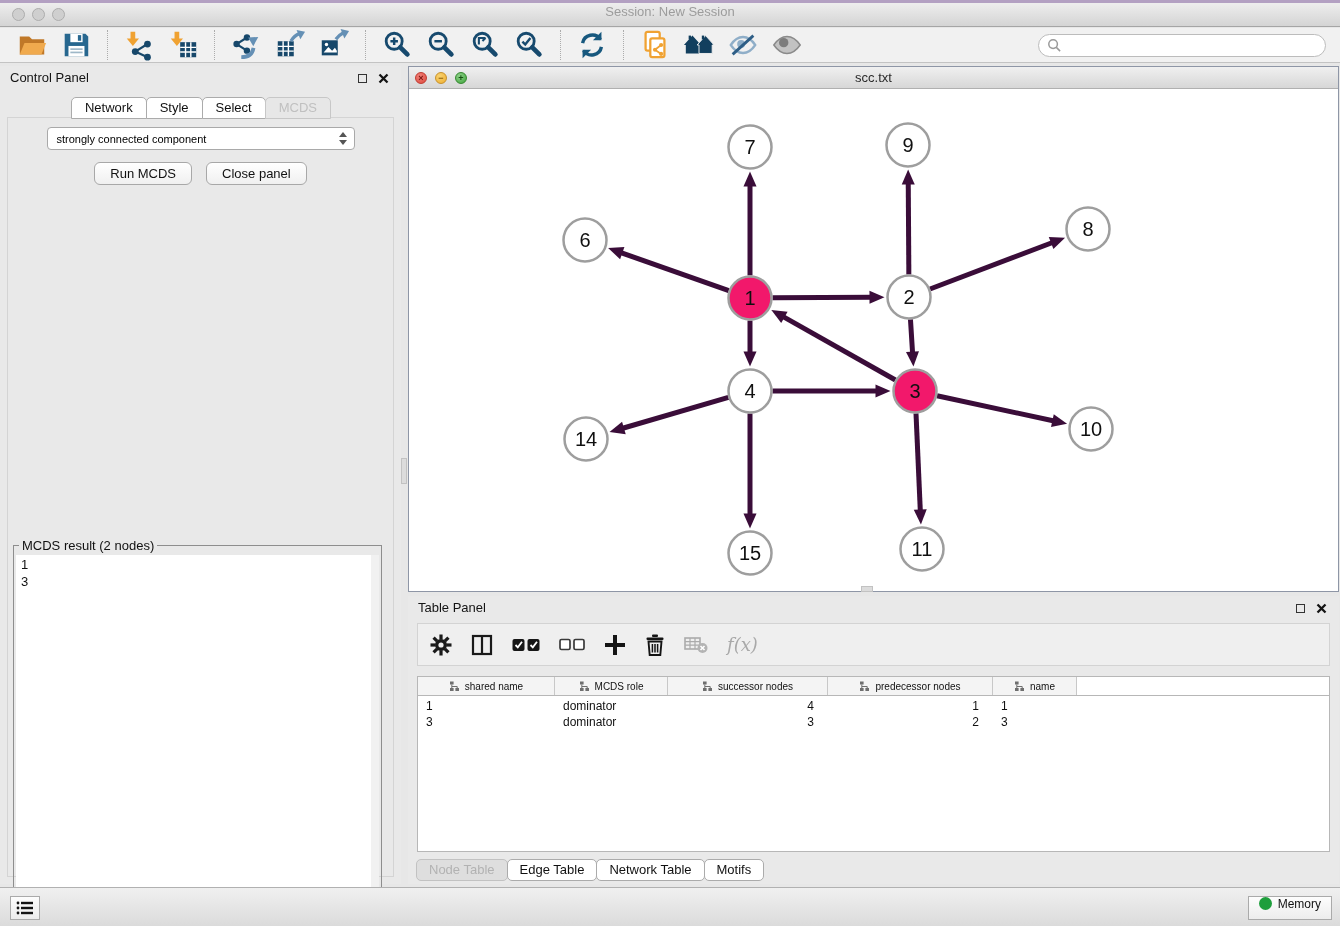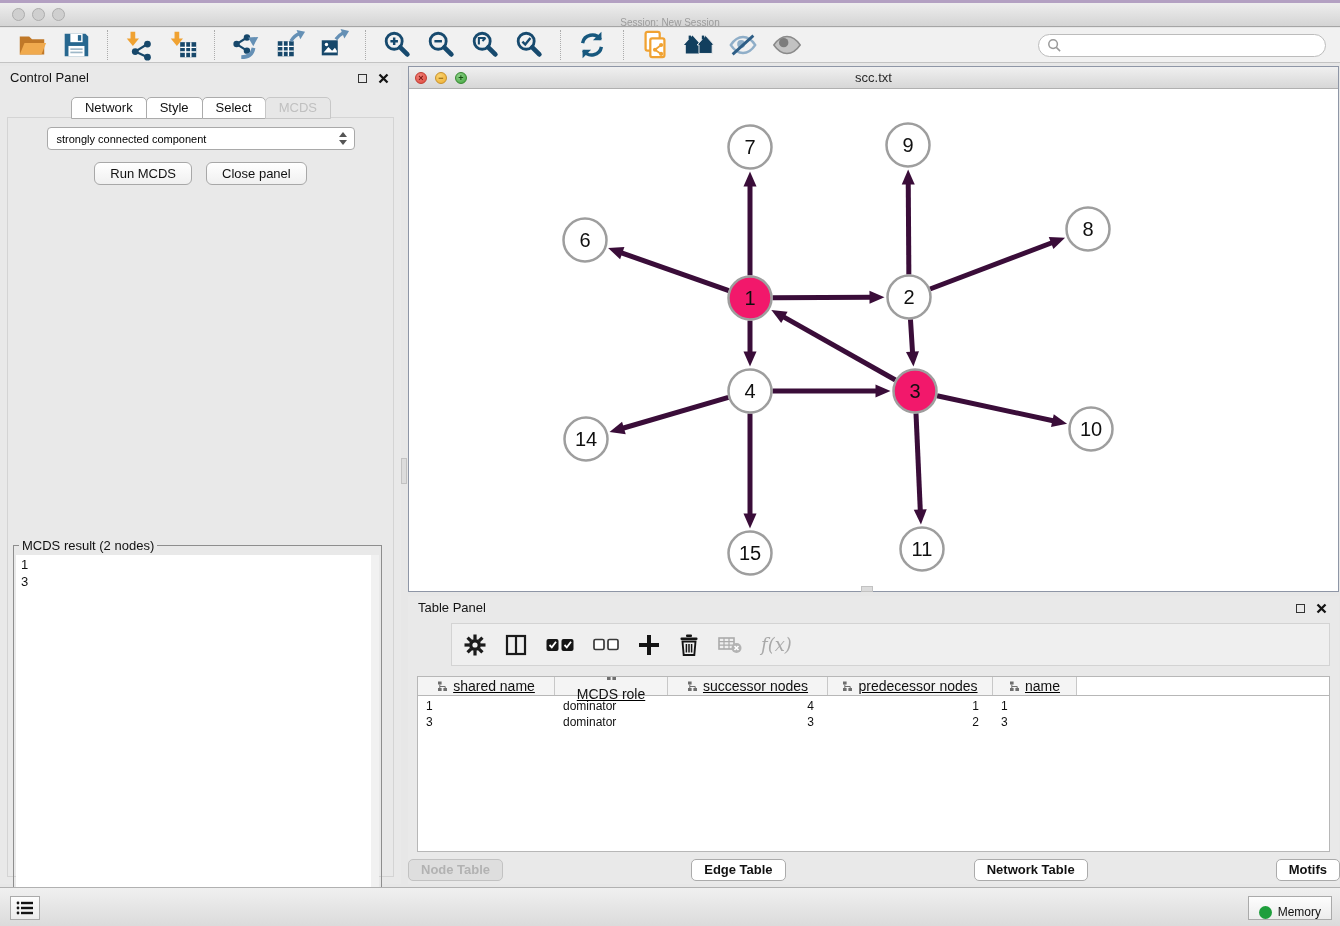--- a/index.html
+++ b/index.html
@@ -9,22 +9,22 @@
     background:#E7E7E7; font-family:"Liberation Sans",sans-serif;
     -webkit-font-smoothing:antialiased;
   }
 
   
   .titlebar { position:absolute; top:0; left:0; right:0; height:27px;
     background:linear-gradient(#F1F1F1,#D4D4D4); border-bottom:1px solid #A5A5A5; }
   .purple-strip { position:absolute; top:0; left:0; right:0; height:3px; background:#B3A0C2; }
   .traffic { position:absolute; top:8px; left:12px; display:flex; gap:7px; }
   .tl-dot { width:13px; height:13px; border-radius:50%; background:#CFCFCF; border:1px solid #ADADAD; }
-  .window-title { position:absolute; top:11px; left:0; right:0; height:24px; line-height:24px;
-    text-align:center; font-size:10px; color:#9C9C9C; }
+  .window-title { position:absolute; top:0; left:0; right:0; height:24px; line-height:24px;
+    text-align:center; font-size:13px; color:#9C9C9C; }
 
   
   .toolbar { position:absolute; top:28px; left:0; right:0; height:35px;
     background:#F1F1F1; border-bottom:1px solid #C3C3C3;
     display:flex; align-items:center; padding:0 10px; }
   .tb-icon { width:36px; height:34px; display:flex; align-items:center; justify-content:center; margin:0 4px; cursor:default; }
   .tb-sep { width:0; height:30px; border-left:1px dotted #ACACAC; margin:0 9px; }
   .search-box { margin-left:auto; margin-right:4px; width:288px; height:23px; background:#FFF;
     border:1px solid #BCBCBC; border-radius:12px; display:flex; align-items:center; padding:0 8px; }
   .search-box input { border:none; outline:none; flex:1; font-size:12px; background:transparent; }
@@ -67,45 +67,45 @@
   .nw-title { position:absolute; left:0; right:0; top:0; height:22px; line-height:22px; text-align:center; font-size:13px; color:#2A2A2A; }
   svg.graph { position:absolute; left:0; top:23px; }
 
   
   .v-grip { position:absolute; left:401px; top:458px; width:6px; height:26px; background:#DCDCDC; border:1px solid #C2C2C2; }
   .h-grip { position:absolute; left:861px; top:586px; width:12px; height:6px; background:#DCDCDC; border:1px solid #C2C2C2; }
 
   
   .table-panel { position:absolute; left:408px; top:596px; width:931px; height:288px; background:#E9E9E9; }
   .tp-toolbar { position:absolute; top:27px; left:9px; right:9px; height:43px; background:#EFEFEF;
-    border:1px solid #D3D3D3; display:flex; align-items:center; padding:0 12px; gap:19px;margin-left:34px; }
+    border:1px solid #D3D3D3; display:flex; align-items:center; padding:0 12px; gap:19px; }
   .tp-icon { display:flex; align-items:center; justify-content:center; height:26px; cursor:default; }
   .fx-label { font-family:"DejaVu Serif","Liberation Serif",serif; font-style:italic; font-size:18px; color:#A9A9A9; }
   .tp-table { position:absolute; top:80px; left:9px; right:9px; height:176px; background:#FFF;
     border:1px solid #B7B7B7; overflow:hidden; }
-  .th-row { display:flex; height:19px; border-bottom:1px solid #B7B7B7; font-size:14px;text-decoration:underline; }
+  .th-row { display:flex; height:19px; border-bottom:1px solid #B7B7B7; font-size:10px; }
   .th-cell { background:#F4F4F4; display:flex; align-items:center; justify-content:center; gap:5px;
     border-right:1px solid #C8C8C8; color:#111; }
   .th-fill { flex:1; background:#FFF; }
   .td-row { display:flex; height:16px; font-size:12px; color:#111; align-items:center; }
   .td-row:first-of-type { margin-top:2px; }
   .td-cell { overflow:hidden; white-space:nowrap; }
-  .tp-tabs { position:absolute; bottom:3px; left:0; right:0; display:flex; justify-content:space-between;font-weight:bold; }
+  .tp-tabs { position:absolute; bottom:3px; left:8px; right:0; display:flex; justify-content:flex-start; }
   .tp-tabs .tab { border-radius:5px; padding:2px 12px 3px; }
   .tp-tabs .tab-active { background:#DEDEDE; color:#B2B2B2; border-color:#C2C2C2; border-radius:5px; }
 
   
   .statusbar { position:absolute; left:0; top:887px; width:1340px; height:39px;
     background:linear-gradient(#F0F0F0,#DBDBDB); border-top:1px solid #B1B1B1; }
   .list-btn { position:absolute; left:10px; top:8px; width:30px; height:24px;
     background:linear-gradient(#FDFDFD,#ECECEC); border:1px solid #AAAAAA;
     display:flex; align-items:center; justify-content:center; cursor:default; }
   .memory-btn { position:absolute; right:8px; top:8px; height:24px;
     background:linear-gradient(#FDFDFD,#EDEDED); border:1px solid #AAAAAA;
-    display:flex; align-items:flex-end; gap:6px; padding:0 10px; font-size:12px; color:#111; cursor:default; }
+    display:flex; align-items:flex-start; gap:6px; padding:0 10px; font-size:12px; color:#111; cursor:default; }
   .green-dot { width:13px; height:13px; border-radius:50%; background:#1E9E3C; }
 
   .mini-square { width:9px; height:9px; border:1.5px solid #333; background:transparent; }
 </style>
 </head>
 <body>
 
 <div class="titlebar">
   <div class="purple-strip"></div>
   <div class="traffic">
@@ -437,21 +437,21 @@
           <span style="display: flex;">
             <svg width="11" height="11" viewBox="0 0 11 11">
               <rect x="1" y="0.5" width="3.6" height="3" fill="#6E6E6E"></rect>
               <rect x="1" y="7" width="3.6" height="3" fill="#6E6E6E"></rect>
               <rect x="6.4" y="7" width="3.6" height="3" fill="#6E6E6E"></rect>
               <path d="M2.8 3.5v2M2.8 5.5h5.4M2.8 5.5V7M8.2 5.5V7" stroke="#6E6E6E" stroke-width="1" fill="none"></path>
             </svg>
           </span>
           <span>shared name</span>
         </div>
-        <div class="th-cell" style="width: 113px; flex-direction: column;">
+        <div class="th-cell" style="width: 113px;">
           <span style="display: flex;">
             <svg width="11" height="11" viewBox="0 0 11 11">
               <rect x="1" y="0.5" width="3.6" height="3" fill="#6E6E6E"></rect>
               <rect x="1" y="7" width="3.6" height="3" fill="#6E6E6E"></rect>
               <rect x="6.4" y="7" width="3.6" height="3" fill="#6E6E6E"></rect>
               <path d="M2.8 3.5v2M2.8 5.5h5.4M2.8 5.5V7M8.2 5.5V7" stroke="#6E6E6E" stroke-width="1" fill="none"></path>
             </svg>
           </span>
           <span>MCDS role</span>
         </div>

